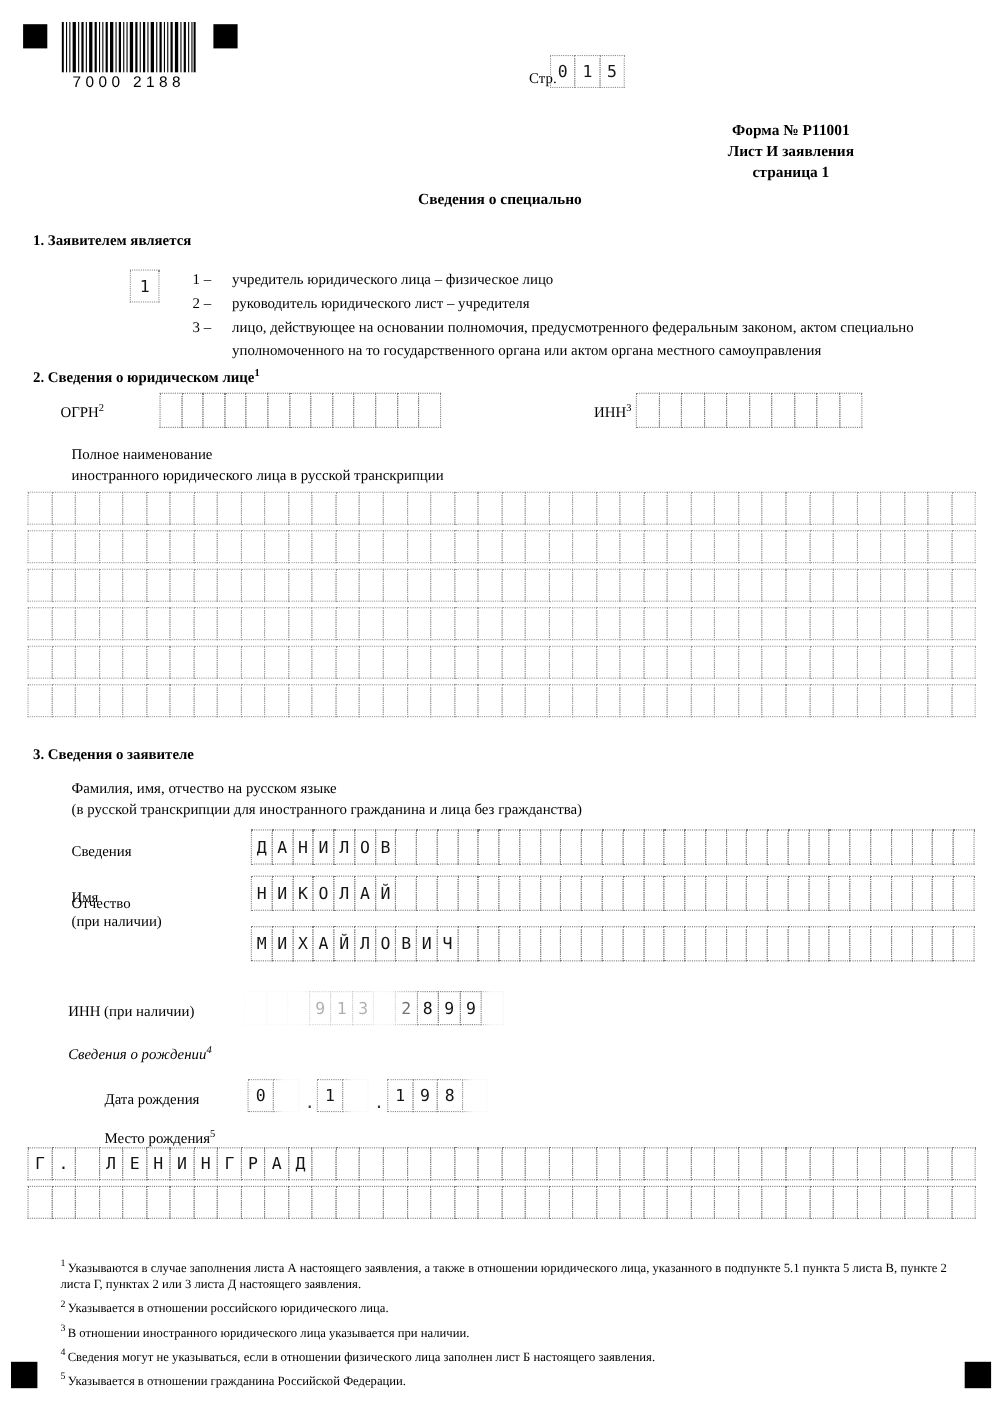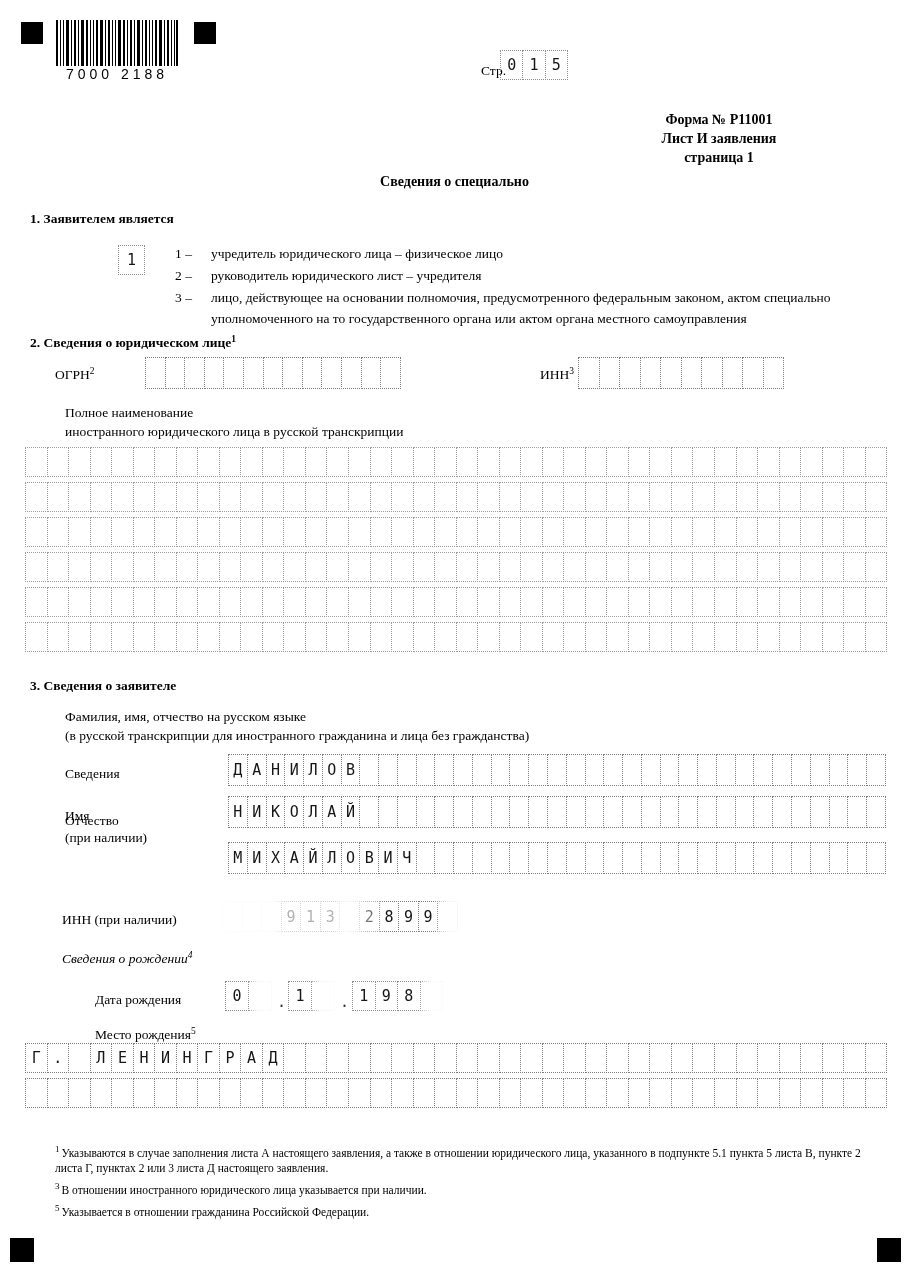--- a/index.html
+++ b/index.html
@@ -660,20 +660,22 @@
       <span class="cell"></span>
       <span class="cell"></span>
       <span class="cell"></span>
       <span class="cell"></span>
       <span class="cell"></span>
       <span class="cell"></span>
     </div>
 
   <div class="abs" style="left:55px;top:1146px;width:832px;">
     <div class="fn"><sup>1</sup><span>Указываются в случае заполнения листа А настоящего заявления, а также в отношении юридического лица, указанного в подпункте 5.1 пункта 5 листа В, пункте 2 листа Г, пунктах 2 или 3 листа Д настоящего заявления.</span></div>
+    <div class="fn"><sup>2</sup><span>Указывается в отношении российского юридического лица.</span></div>
     <div class="fn"><sup>3</sup><span>В отношении иностранного юридического лица указывается при наличии.</span></div>
+    <div class="fn"><sup>4</sup><span>Сведения могут не указываться, если в отношении физического лица заполнен лист Б настоящего заявления.</span></div>
     <div class="fn"><sup>5</sup><span>Указывается в отношении гражданина Российской Федерации.</span></div>
   </div>
 
   <div class="mark" style="left:10px;top:1238px;width:24px;height:24px;"></div>
   <div class="mark" style="left:877px;top:1238px;width:24px;height:24px;"></div>
 
 </div>
 
 </body></html>

